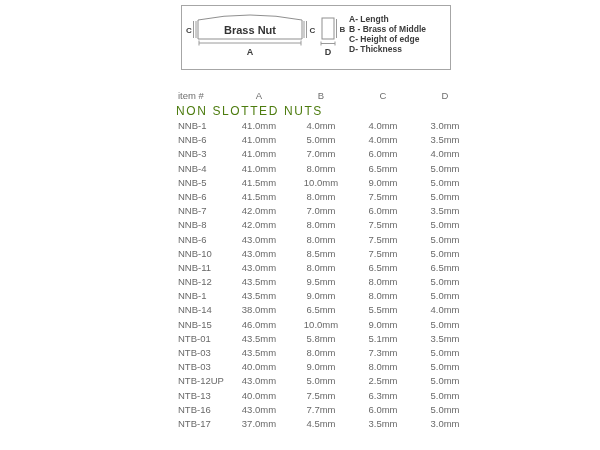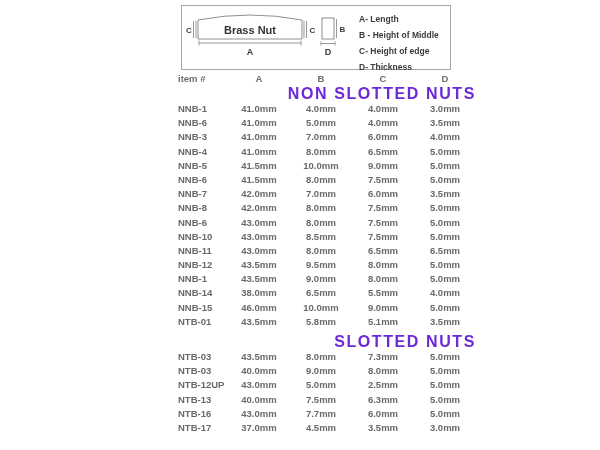--- a/index.html
+++ b/index.html
@@ -25,50 +25,49 @@
   .dim-letter {
     font-family: "Liberation Sans", sans-serif;
     font-size: 8px; font-weight: bold; fill: #3c3c3c;
   }
   .nut-title-text {
     font-family: "Liberation Sans", sans-serif;
     font-size: 11px; font-weight: bold; fill: #343434;
   }
   .legend {
     position: absolute;
-    left: 177px; top: 9px;
+    left: 167px; top: 9px;
     width: 90px;
     display: flex; flex-direction: column;
-    gap: 7px;
+    gap: 1px;
   }
   .legend-line {
     font-size: 8.5px; font-weight: bold; color: #3c3c3c;
     line-height: 9px; white-space: nowrap;
   }
 
   
   .spec-table {
     position: absolute;
-    left: 176px; top: 71px;
+    left: 176px; top: 88px;
     width: 300px;
-    font-weight: bold;
   }
   .trow {
     display: grid;
     grid-template-columns: 52px 62px 62px 62px 62px;
     height: 14.2px; line-height: 14.2px;
     font-size: 9.5px; color: #696969;
   }
   .trow .c0 { text-align: left; padding-left: 2px; }
   .trow .c  { text-align: center; }
   .thead { height: 15px; line-height: 15px; color: #6e6e6e; }
   .section-title {
-    text-align: right;
-    font-size: 16px; letter-spacing: 1.6px;
-    color: #6d28d9;
+    text-align: left;
+    font-size: 12px; letter-spacing: 1.6px;
+    color: #4d7c0f;
     height: 16px; line-height: 16px;
   }
   .section-title.gap { margin-top: 5px; }
 </style>
 </head>
 <body>
 
 <div class="page">
 
   <div class="diagram-box">
@@ -91,21 +90,21 @@
       <path d="M 154.5 13 L 154.5 32" stroke="#9a9a9a" stroke-width="1" fill="none"></path>
       <text x="157.5" y="26" class="dim-letter">B</text>
 
       <path d="M 139 37.5 L 153 37.5 M 139 35.5 L 139 39.5 M 153 35.5 L 153 39.5" stroke="#9a9a9a" stroke-width="1" fill="none"></path>
       <text x="146" y="49" text-anchor="middle" class="dim-letter" style="font-size:9px">D</text>
     </svg>
 
     <div class="legend">
   <div class="legend-line">A-  Length</div>
 
-  <div class="legend-line">B - Height of Middle</div>
+  <div class="legend-line">B - Brass of Middle</div>
 
   <div class="legend-line">C-  Height of edge</div>
 
   <div class="legend-line">D-  Thickness</div>
 </div>
   </div>
 
   <div class="spec-table">
     <div class="trow thead">
         <div class="c0">item #</div>
@@ -221,21 +220,20 @@
           <div class="c">9.0mm</div>
           <div class="c">5.0mm</div>
         </div>
         <div class="trow">
           <div class="c0">NTB-01</div>
           <div class="c">43.5mm</div>
           <div class="c">5.8mm</div>
           <div class="c">5.1mm</div>
           <div class="c">3.5mm</div>
         </div>
-        <div class="section-title gap">SLOTTED NUTS</div>
         <div class="trow">
           <div class="c0">NTB-03</div>
           <div class="c">43.5mm</div>
           <div class="c">8.0mm</div>
           <div class="c">7.3mm</div>
           <div class="c">5.0mm</div>
         </div>
         <div class="trow">
           <div class="c0">NTB-03</div>
           <div class="c">40.0mm</div>

